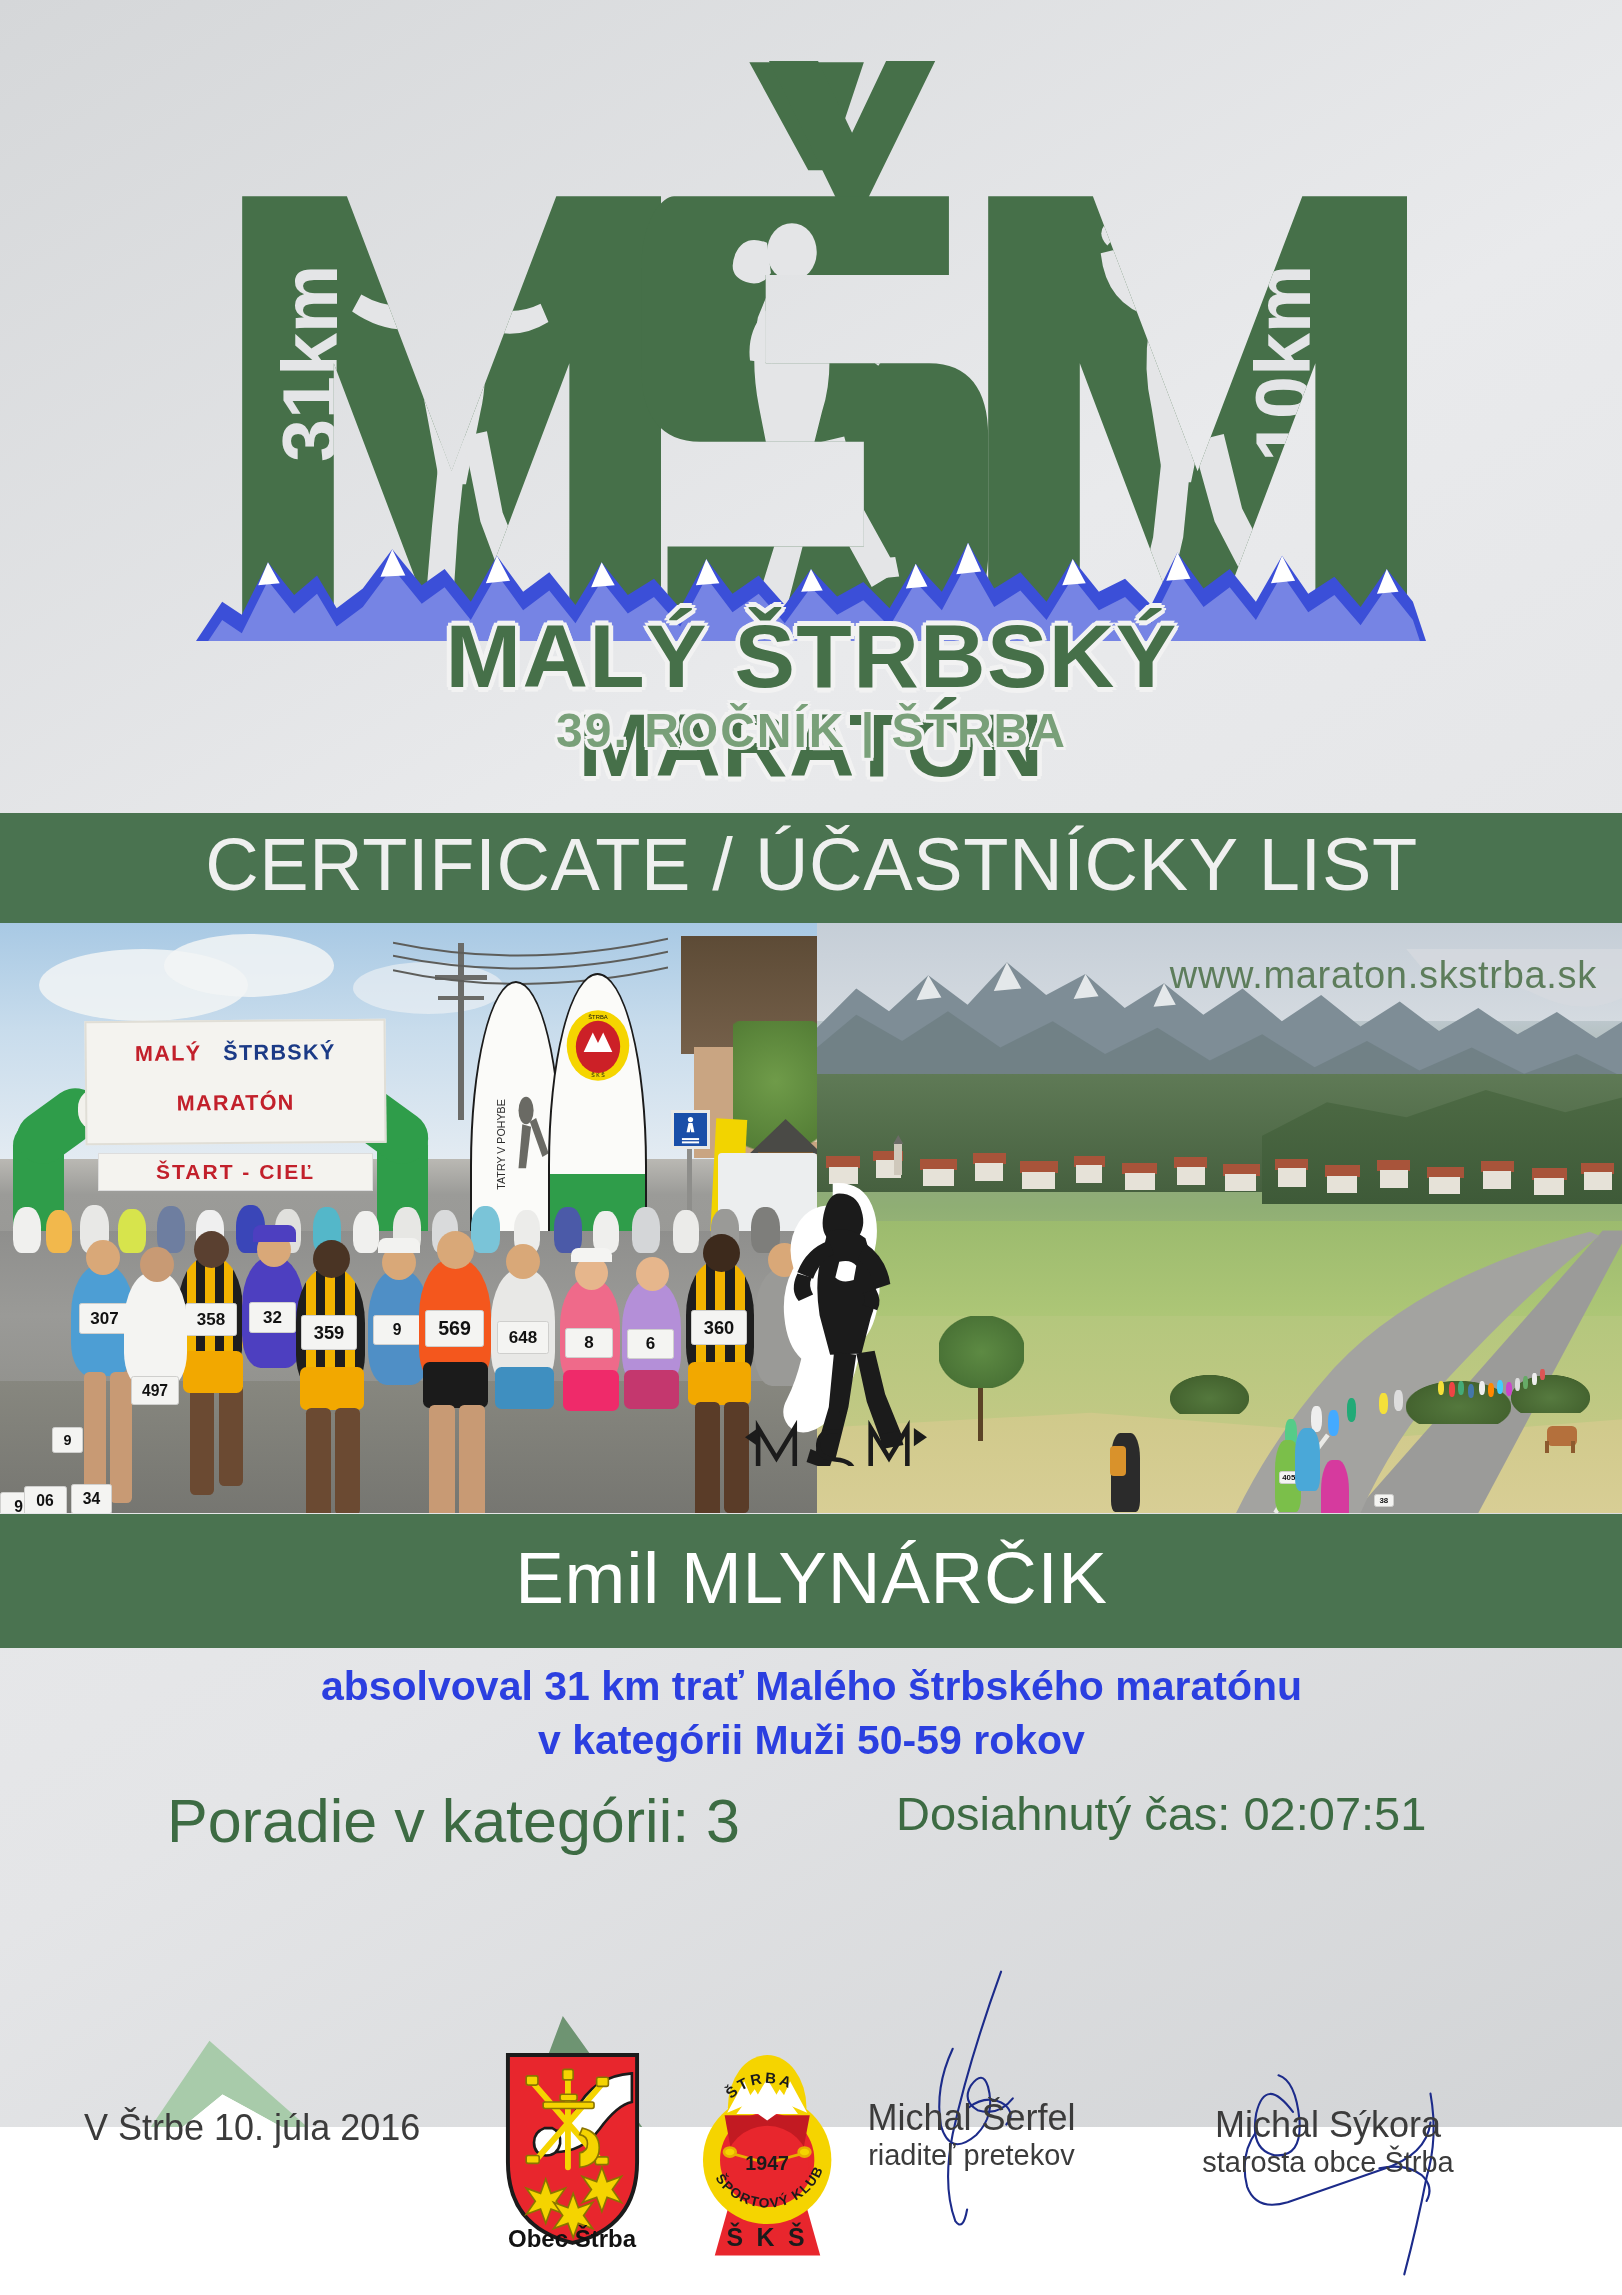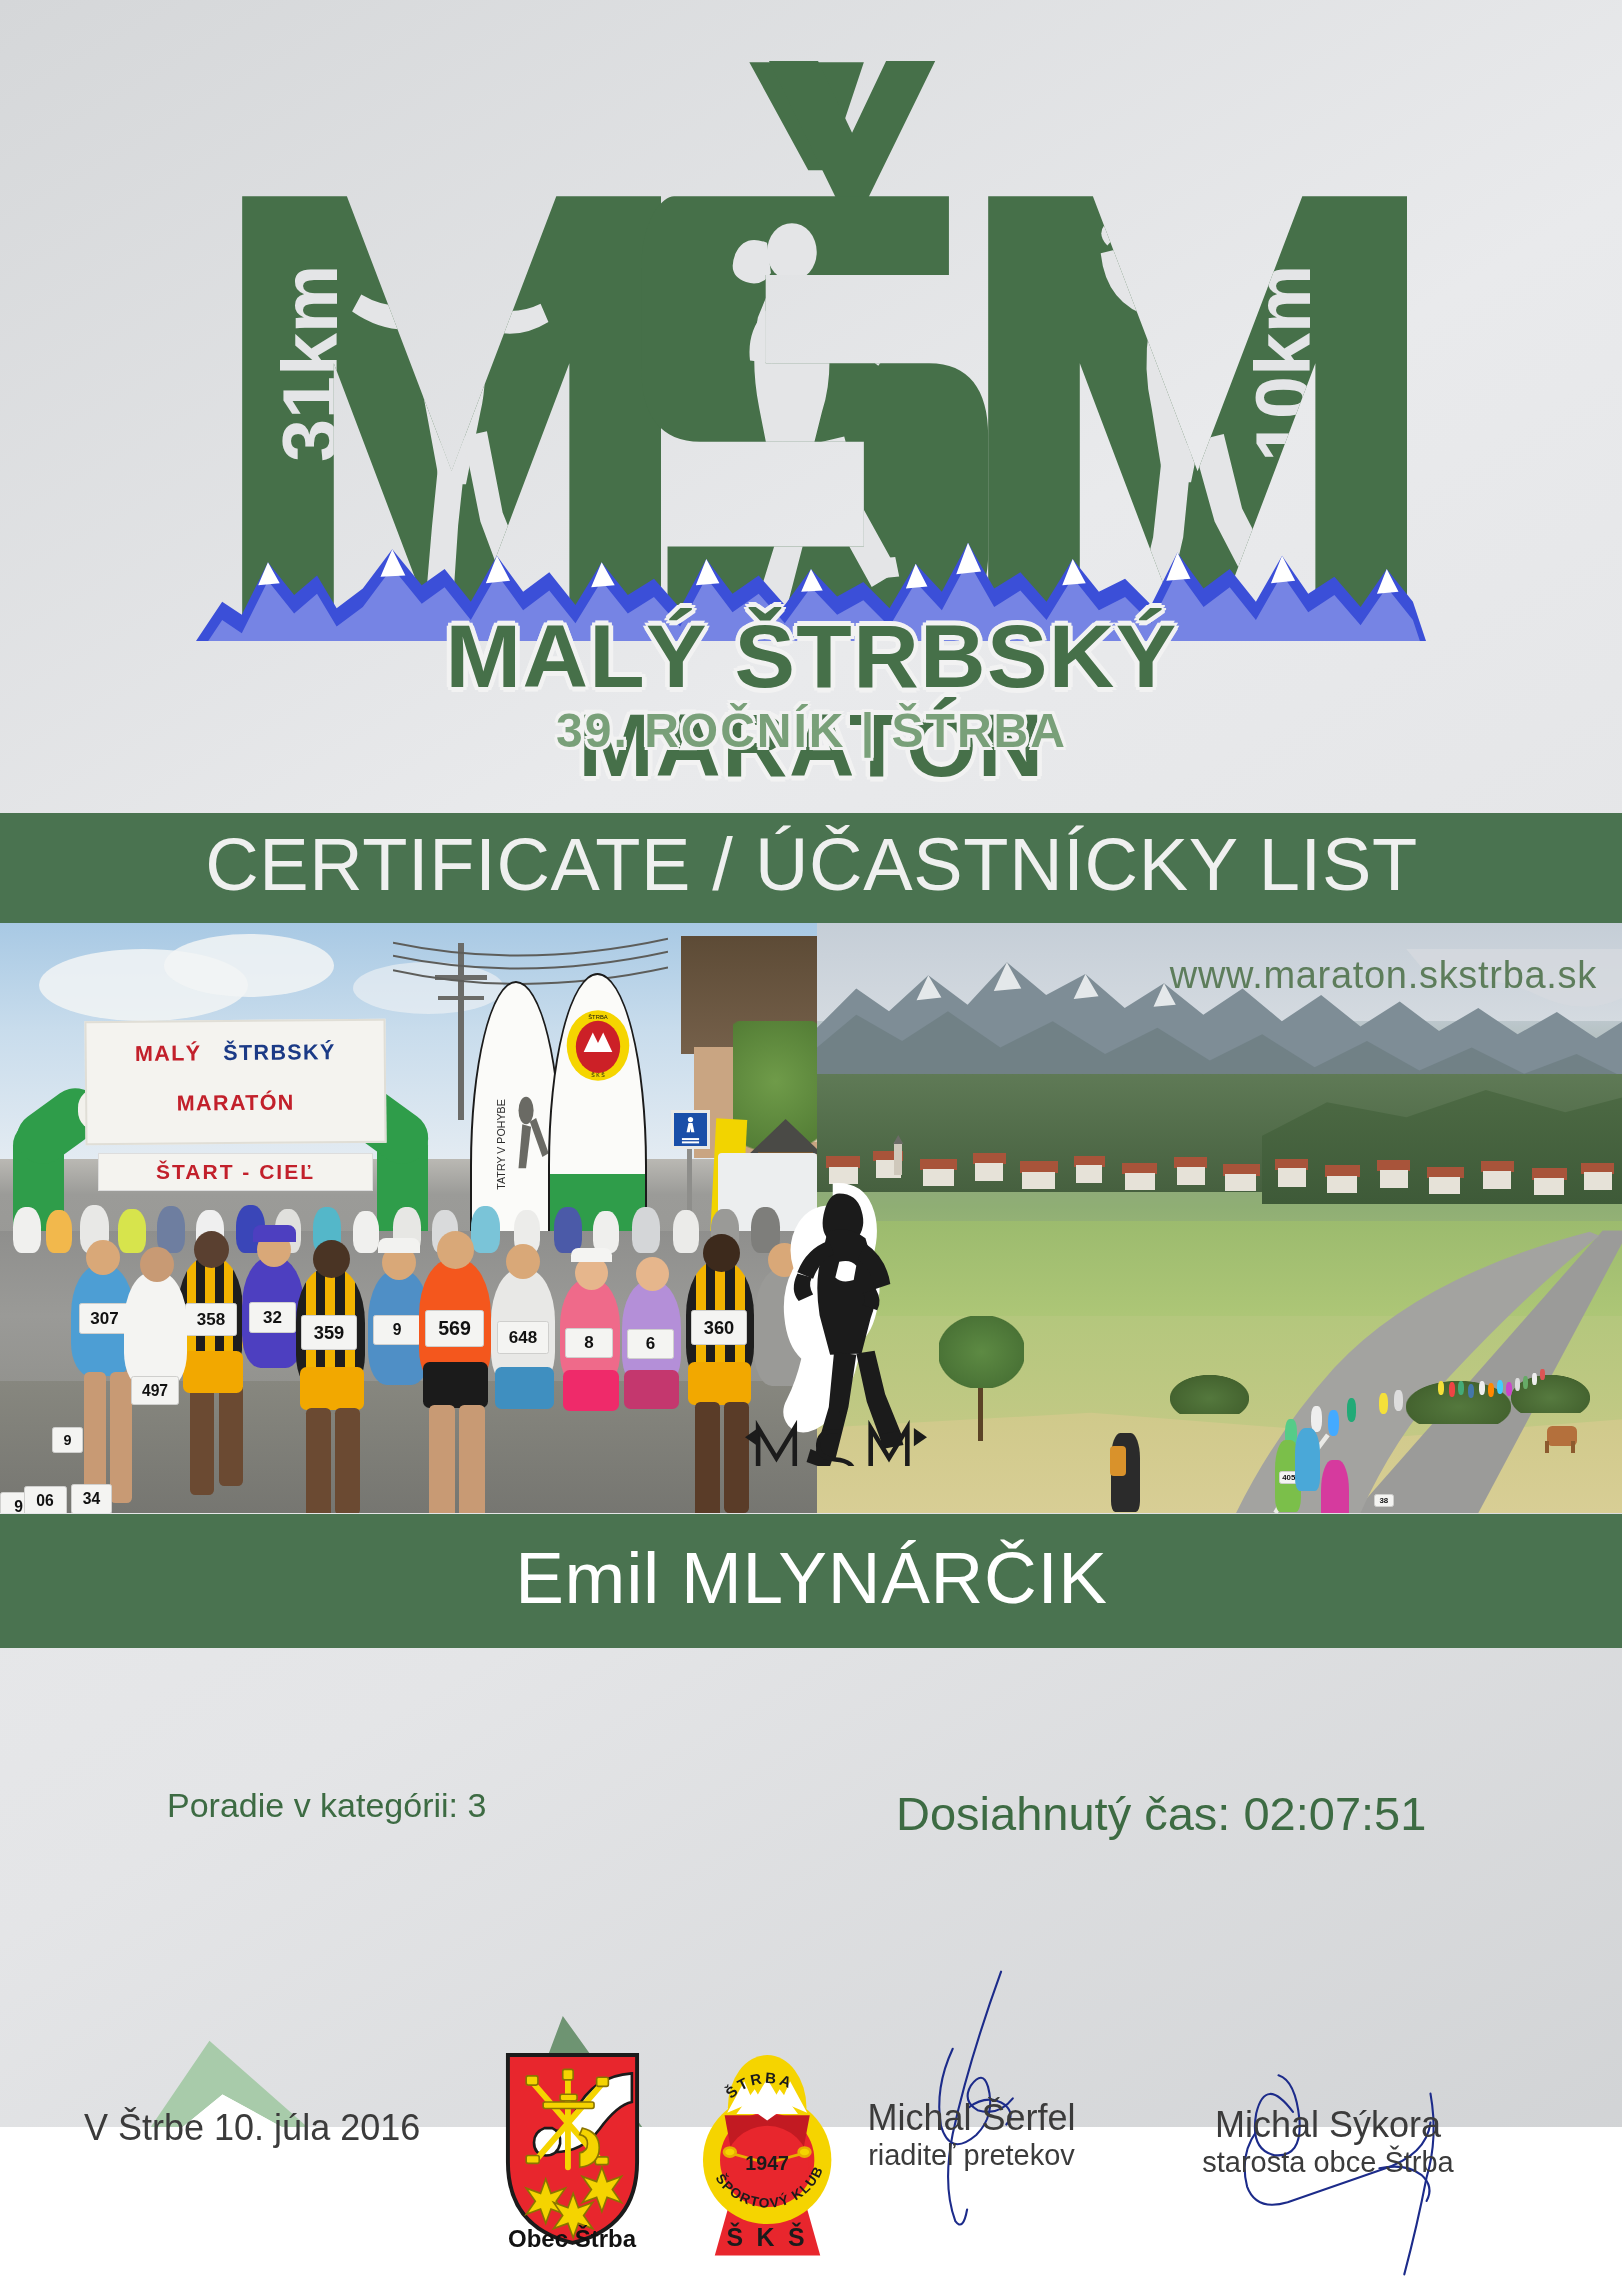--- a/index.html
+++ b/index.html
@@ -180,21 +180,21 @@
   }
 
   
   #body-text {
     position:absolute; left:0; top:1659px; width:1623px; text-align:center;
     color:#2b3fe0; font-size:41px; line-height:1.32; font-weight:700;
   }
   #results {
     position:absolute; left:0; top:1786px; width:1623px; height:79px;
   }
-  #rank { position:absolute; left:167px; top:0; font-size:34px; color:#3d6b43; font-weight:400; }
+  #rank { position:absolute; left:167px; top:0; font-size:61px; color:#3d6b43; font-weight:400; }
   #time { position:absolute; left:896px; top:0; font-size:47px; color:#3d6b43; font-weight:400; }
 
   
   #bottom-mtn { position:absolute; left:0; top:1885px; width:1623px; height:411px; }
 
   
   #footer { position:absolute; left:0; top:2029px; width:1623px; height:267px; }
   #date-text { position:absolute; left:84px; top:2107px; font-size:36px; color:#3b3b3b; }
   #coa { position:absolute; left:504px; top:2051px; width:137px; height:196px; }
   #coa-caption { position:absolute; left:487px; top:2225px; width:170px; text-align:center;
@@ -695,20 +695,24 @@
         <path d="M6,396 l20,-14 l0,28 z"></path>
         <path d="M284,396 l-20,-14 l0,28 z"></path>
       </g>
     </g>
   </svg>
 
   <div id="name-bar">
     <div id="name-text">Emil MLYNÁRČIK</div>
   </div>
 
+  <div id="body-text">
+    <div>absolvoval 31 km trať Malého štrbského maratónu</div>
+    <div>v kategórii Muži 50-59 rokov</div>
+  </div>
 
   <div id="results">
     <div id="rank">Poradie v kategórii: 3</div>
     <div id="time">Dosiahnutý čas: 02:07:51</div>
   </div>
 
   <svg id="bottom-mtn" viewBox="0 0 2480 628" preserveAspectRatio="none">
 
     <path d="M0,400 L100,430 L160,396 L0,628 Z" fill="#6e9472"></path>
     <path d="M700,628 L860,200 L1020,424 L1190,390 L1270,470 L1480,628 Z" fill="#6e9472"></path>

